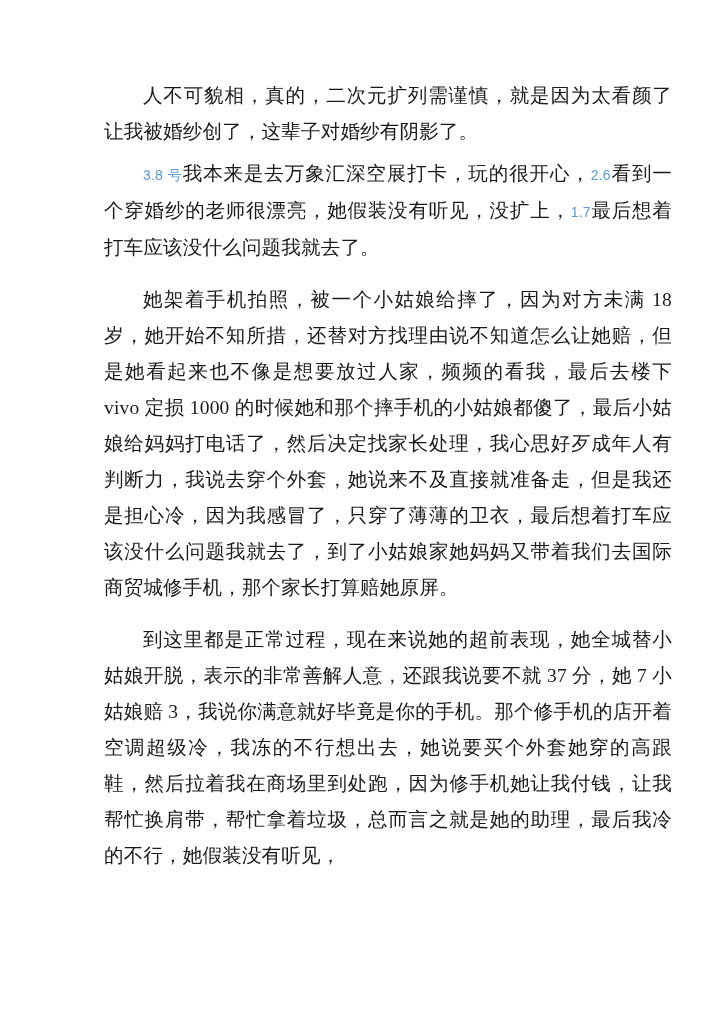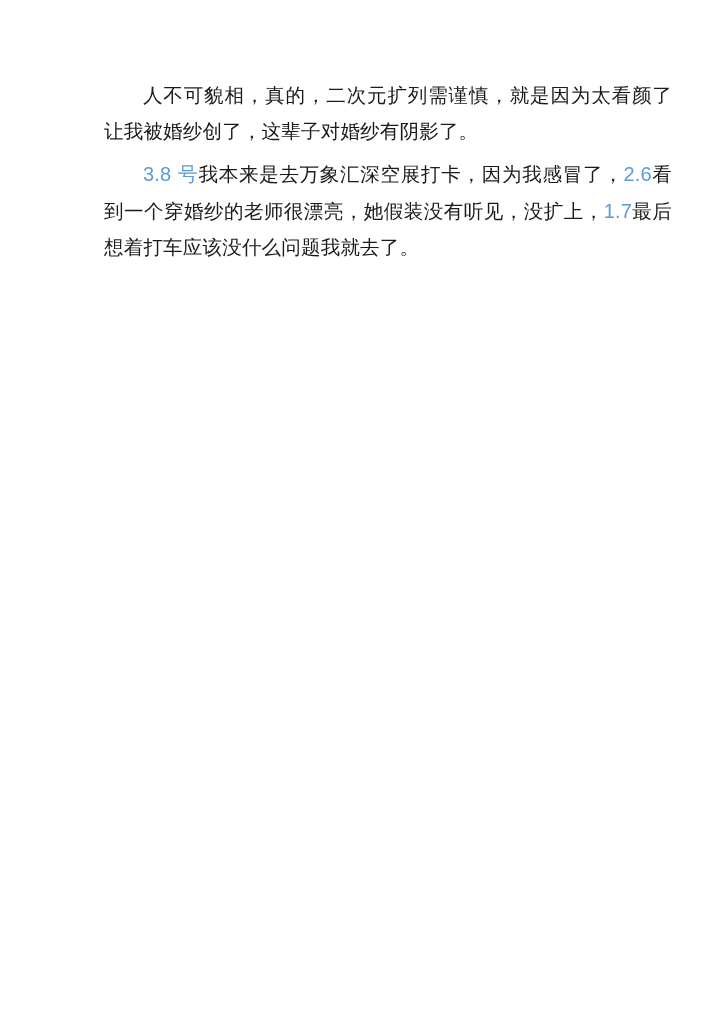--- a/index.html
+++ b/index.html
@@ -31,29 +31,31 @@
     letter-spacing: 0.2px;
   }
   .para.gap {
     margin-top: 16px;
   }
   .hl {
     color: #5b9bd5;
   }
   .lat {
     font-family: "Liberation Sans", "DejaVu Sans", sans-serif;
-    font-size: 20px;
+    font-size: 14px;
   }
 </style>
 </head>
 <body>
 
 <div id="page">
 
   <p class="para">人不可貌相，真的，二次元扩列需谨慎，就是因为太看颜了让我被婚纱创了，这辈子对婚纱有阴影了。</p>
 
   <p class="para">
-    <span class="hl lat">3.8 号</span><span>我本来是去万象汇深空展打卡，因为我感冒了，</span><span class="hl lat">2.6</span><span>看到一个穿婚纱的老师很漂亮，她假装没有听见，没扩上，</span><span class="hl lat">1.7</span><span>最后想着打车应该没什么问题我就去了。</span>
+    <span class="hl lat">3.8 号</span><span>我本来是去万象汇深空展打卡，玩的很开心，</span><span class="hl lat">2.6</span><span>看到一个穿婚纱的老师很漂亮，她假装没有听见，没扩上，</span><span class="hl lat">1.7</span><span>最后想着打车应该没什么问题我就去了。</span>
   </p>
 
+  <p class="para gap">她架着手机拍照，被一个小姑娘给摔了，因为对方未满 18 岁，她开始不知所措，还替对方找理由说不知道怎么让她赔，但是她看起来也不像是想要放过人家，频频的看我，最后去楼下 vivo 定损 1000 的时候她和那个摔手机的小姑娘都傻了，最后小姑娘给妈妈打电话了，然后决定找家长处理，我心思好歹成年人有判断力，我说去穿个外套，她说来不及直接就准备走，但是我还是担心冷，因为我感冒了，只穿了薄薄的卫衣，最后想着打车应该没什么问题我就去了，到了小姑娘家她妈妈又带着我们去国际商贸城修手机，那个家长打算赔她原屏。</p>
 
+  <p class="para gap">到这里都是正常过程，现在来说她的超前表现，她全城替小姑娘开脱，表示的非常善解人意，还跟我说要不就 37 分，她 7 小姑娘赔 3，我说你满意就好毕竟是你的手机。那个修手机的店开着空调超级冷，我冻的不行想出去，她说要买个外套她穿的高跟鞋，然后拉着我在商场里到处跑，因为修手机她让我付钱，让我帮忙换肩带，帮忙拿着垃圾，总而言之就是她的助理，最后我冷的不行，她假装没有听见，</p>
 
 </div>
 
 </body></html>

